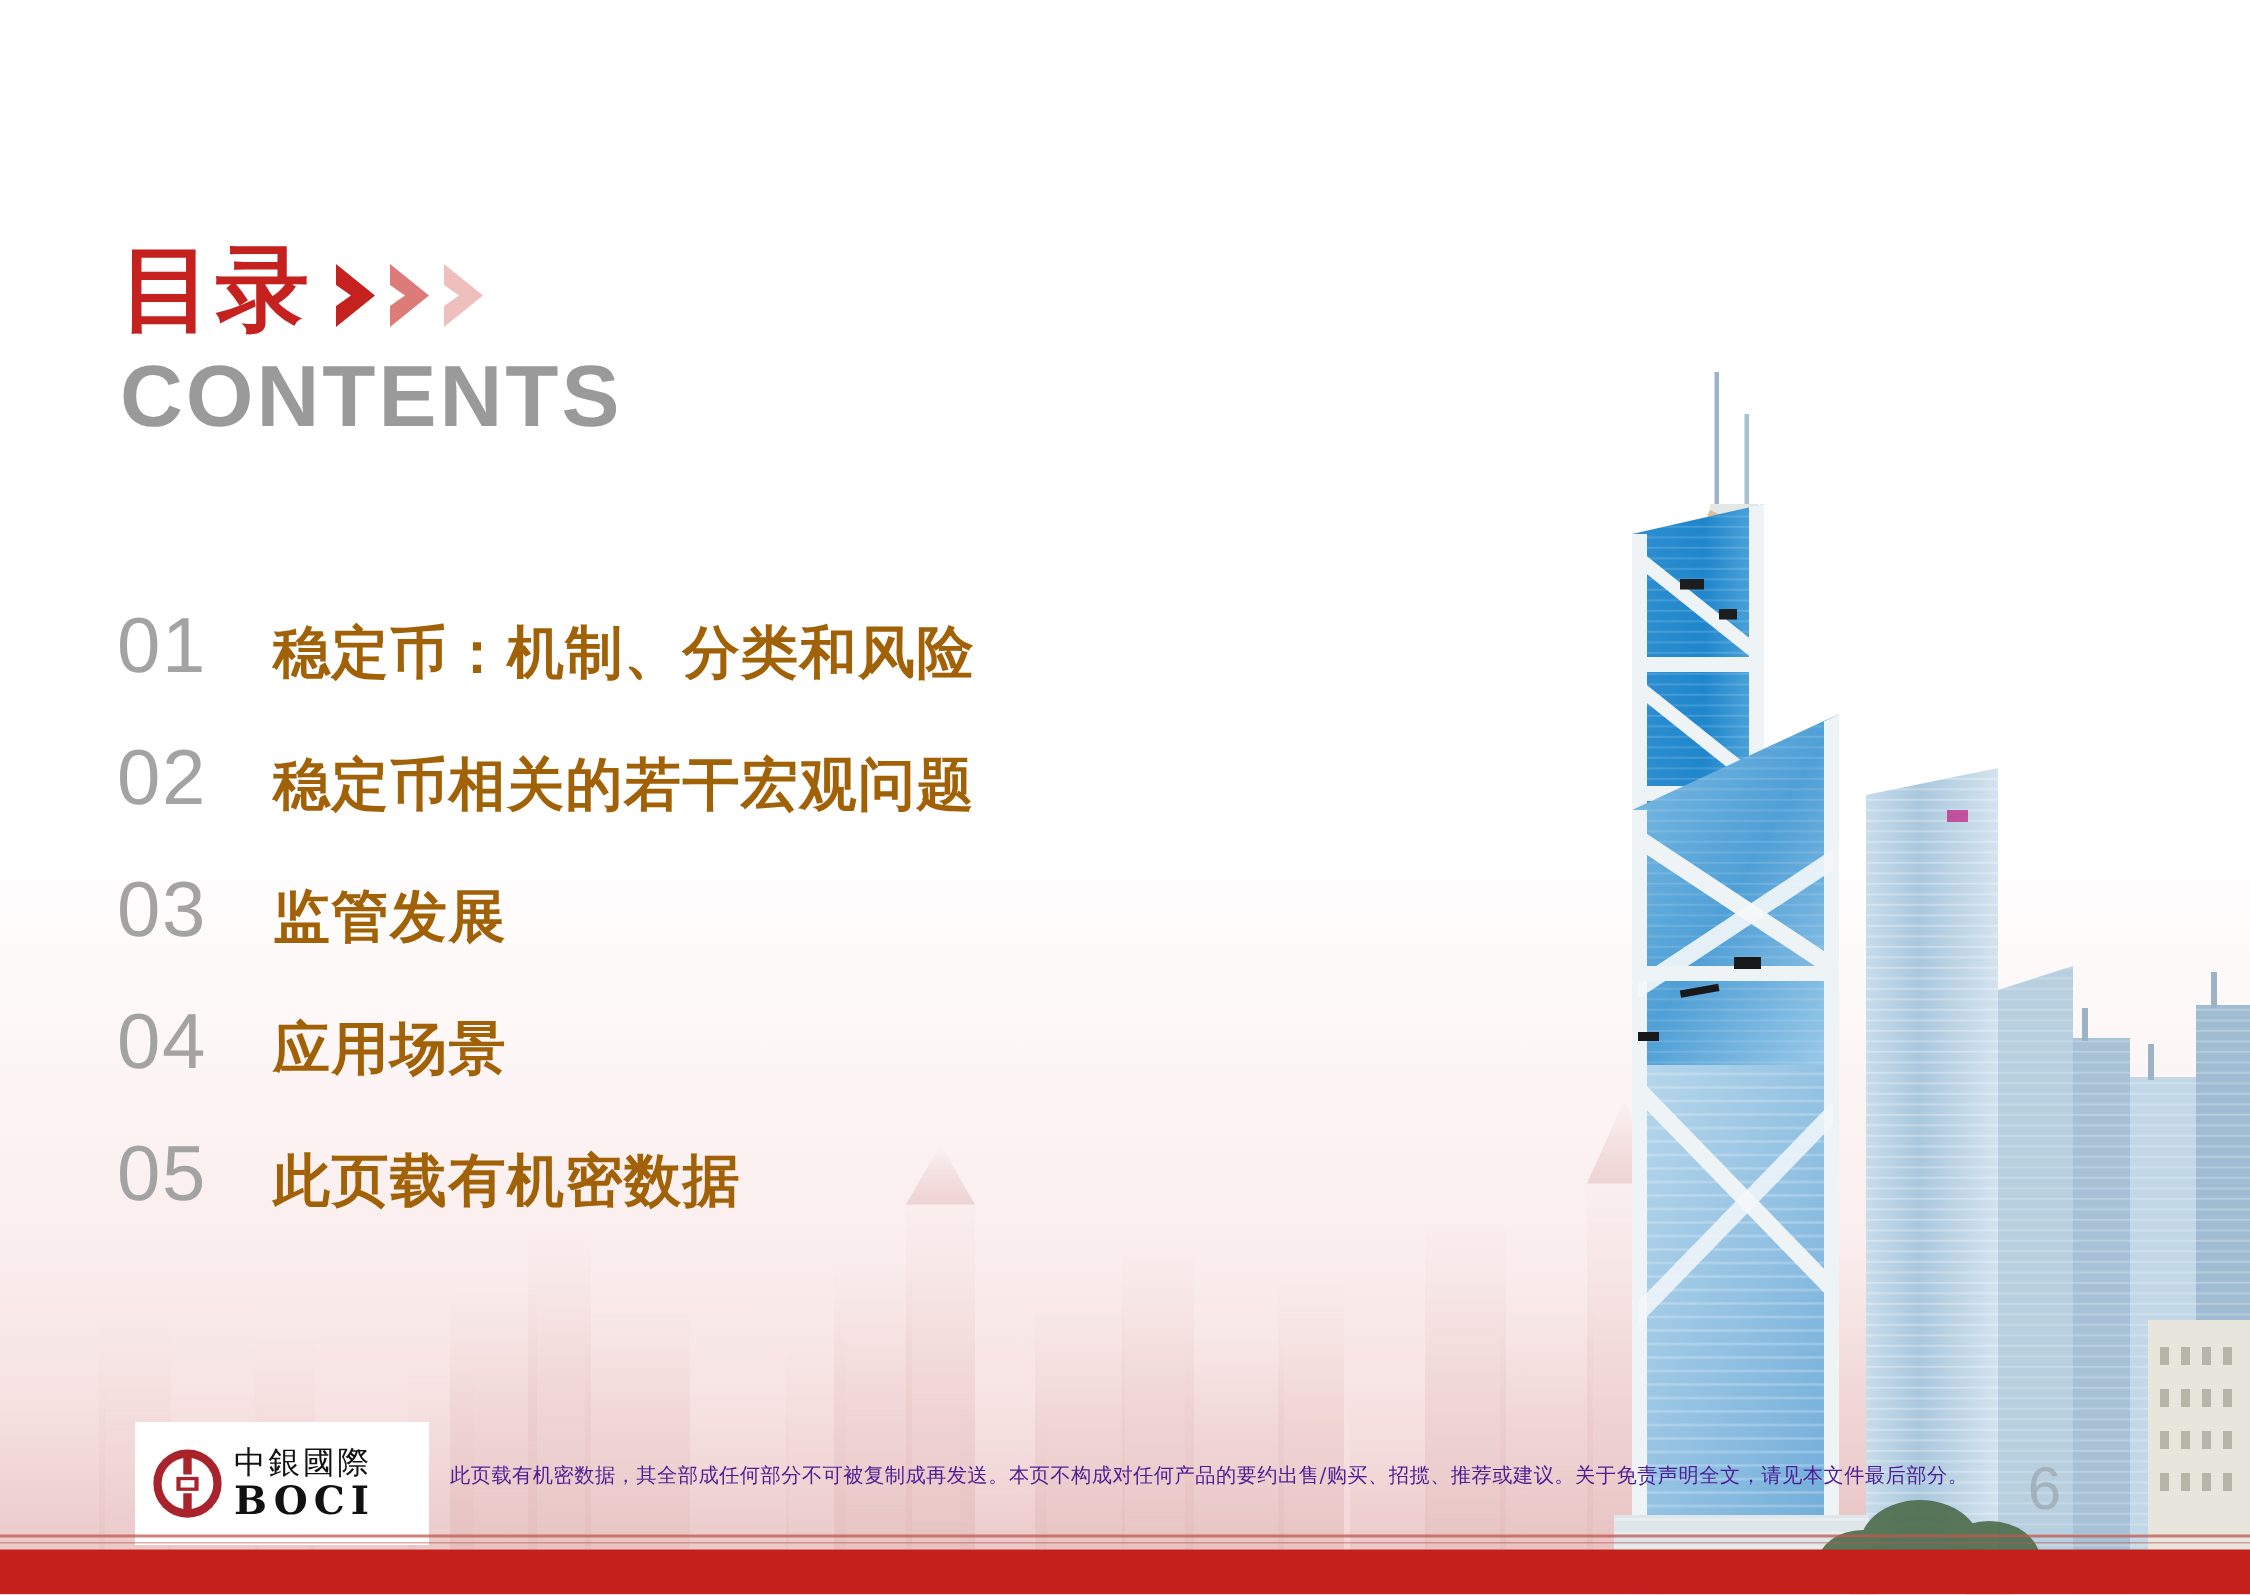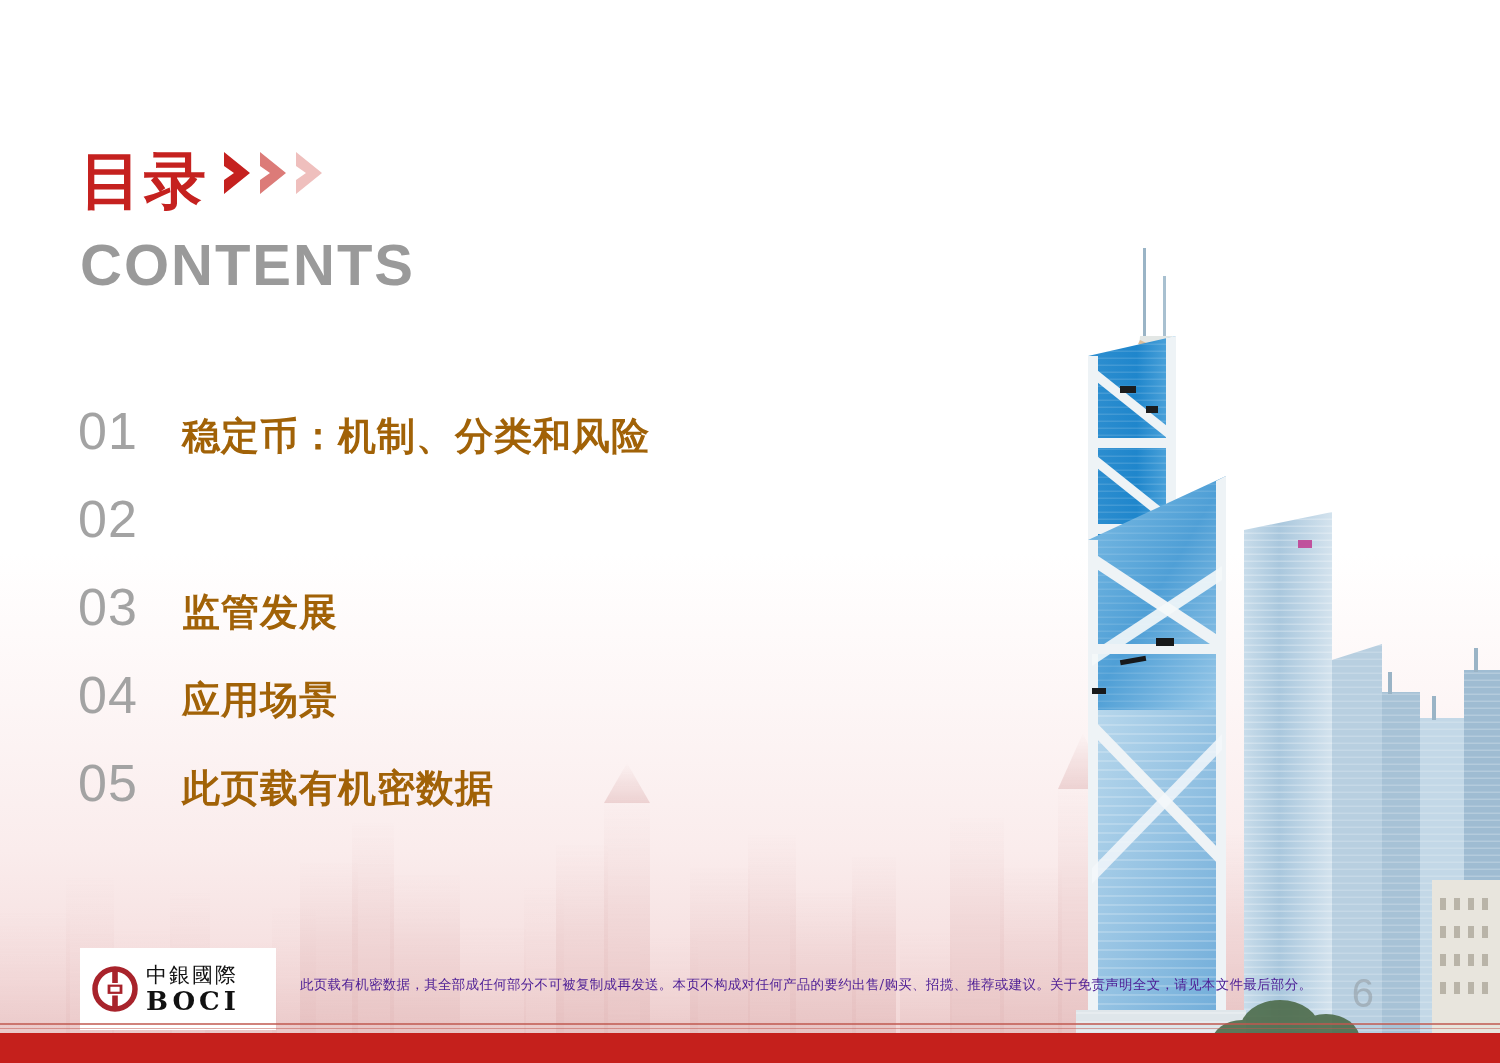--- a/index.html
+++ b/index.html
@@ -56,21 +56,21 @@
   }
 
   
   .title-block {
     position: absolute;
     left: 80px;
     top: 150px;
   }
   .title-row {
     display: flex;
-    align-items: flex-start;
+    align-items: flex-end;
     gap: 14px;
     height: 74px;
   }
   .title-cn {
     font-family: "DejaVu Sans", "Liberation Sans", sans-serif;
     font-size: 62px;
     font-weight: bold;
     color: #C5211F;
     letter-spacing: 2px;
     line-height: 1;
@@ -118,21 +118,21 @@
     font-weight: bold;
     color: #a16207;
     letter-spacing: 1px;
     line-height: 1;
     white-space: nowrap;
   }
 
   
   .footer-logo {
     position: absolute;
-    left: 80px;
+    left: 90px;
     top: 948px;
     width: 196px;
     height: 82px;
     background: #ffffff;
     display: flex;
     align-items: center;
     gap: 8px;
     padding-left: 12px;
     box-sizing: border-box;
   }
@@ -405,20 +405,21 @@
 
   <div class="toc">
 
     <div class="toc-item">
       <span class="toc-num">01</span>
       <span class="toc-label">稳定币：机制、分类和风险</span>
     </div>
 
     <div class="toc-item">
       <span class="toc-num">02</span>
+      <span class="toc-label">稳定币相关的若干宏观问题</span>
     </div>
 
     <div class="toc-item">
       <span class="toc-num">03</span>
       <span class="toc-label">监管发展</span>
     </div>
 
     <div class="toc-item">
       <span class="toc-num">04</span>
       <span class="toc-label">应用场景</span>

